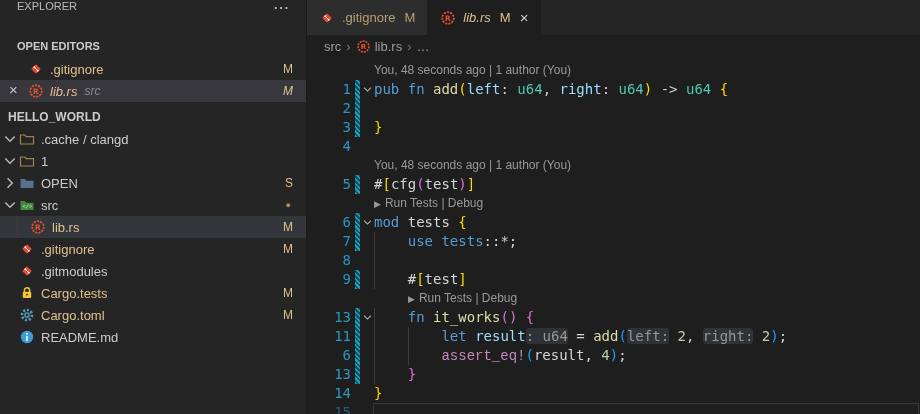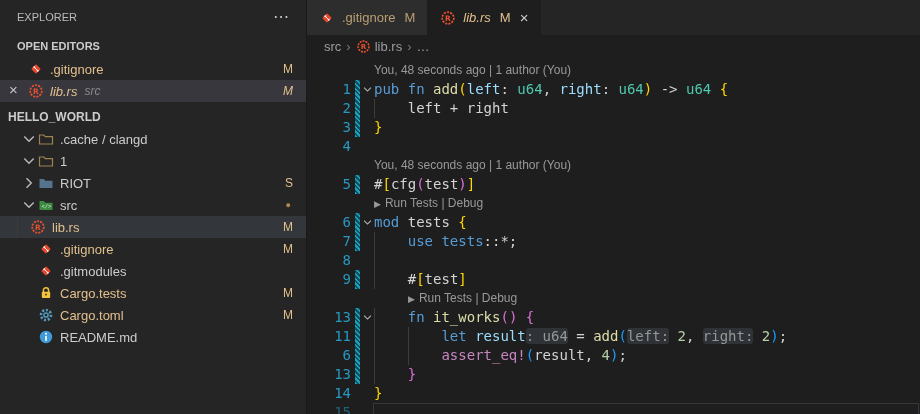--- a/index.html
+++ b/index.html
@@ -14,21 +14,21 @@
   }
 
   
   .sidebar {
     width: 307px; min-width: 307px; height: 100%;
     background: var(--sidebar-bg, #252526);
     border-right: 1px solid #191919;
     overflow: hidden;
   }
   .pane-header {
-    height: 34px; display: flex; align-items: center; justify-content: space-between;
+    height: 34px; display: flex; justify-content: space-between;
     padding: 0 16px 0 17px; font-size: 11px; color: #bbbbbb;
   }
   .more { color: #c5c5c5; font-size: 16px; line-height: 1; cursor: pointer; letter-spacing: 1px; }
   .sec-header {
     height: 24px; line-height: 24px; font-size: 11px; font-weight: bold;
     color: #cccccc; padding-left: 17px; white-space: nowrap;
   }
   .sec-header.project { padding-left: 8px; height: 22px; line-height: 22px; margin-top: 4px; font-size: 12px; }
   .row {
     height: 22px; display: flex; align-items: center; position: relative;
@@ -36,21 +36,21 @@
   }
   .row .label { font-size: 13px; }
   .row .label.modified { color: var(--modified, #e2c08d); }
   .row .label.italic, .badge.italic, .desc.italic { font-style: italic; }
   .row .desc { color: #8a8a8a; font-size: 12px; margin-left: 7px; }
   .badge { position: absolute; right: 13px; color: var(--modified, #e2c08d); font-size: 12px; }
   .badge.dot { font-size: 9px; color: #b38a52; right: 15px; }
   .oe-row { padding-left: 28px; }
   .oe-row.selected { background: var(--selection-bg, #37373d); }
   .oe-close { position: absolute; left: 9px; top: 1px; color: #c5c5c5; font-size: 15px; }
-  .tree-row { padding-left: 20px; }
+  .tree-row { padding-left: 1px; }
   .tree-row.child { padding-left: 30px; }
   .tree-row.selected { background: var(--tree-selection-bg, #33363b); }
   .tree-guide { position: absolute; left: 17px; top: 0; bottom: 0; width: 1px; background: #3c3c3c; }
   .chev { width: 18px; height: 16px; display: inline-flex; align-items: center; flex: none; }
   .icon { width: 16px; height: 16px; margin-right: 6px; display: inline-flex; flex: none; align-items: center; justify-content: center; }
   .icon svg { width: 16px; height: 16px; }
 
   
   .editor { flex: 1; display: flex; flex-direction: column; overflow: hidden; }
   .tabbar { height: 35px; display: flex; background: var(--sidebar-bg, #252526); flex: none; }
@@ -90,21 +90,21 @@
   .fold svg { width: 13px; height: 13px; }
   .ltext {
     position: absolute; left: 67px; top: 0; right: 0;
     font: 14px/19px "DejaVu Sans Mono", monospace; white-space: pre; color: var(--text, #d4d4d4);
   }
   .tk-k { color: var(--keyword, #569cd6); }
   .tk-f { color: var(--function, #dcdcaa); }
   .tk-t { color: var(--type, #4ec9b0); }
   .tk-p { color: var(--parameter, #9cdcfe); }
   .tk-n { color: var(--number, #b5cea8); }
-  .tk-m { color: var(--macro, #c586c0); }
+  .tk-m { color: var(--macro, #c586c0); font-family: Liberation Mono, monospace; }
   .tk-d { color: var(--text, #d4d4d4); }
   .tk-b1 { color: var(--bracket1, #ffd700); }
   .tk-b2 { color: var(--bracket2, #da70d6); }
   .tk-b3 { color: var(--bracket3, #179fff); }
   .tk-h { color: var(--hint-fg, #969696); background: var(--hint-bg, #2f3337); border-radius: 3px; }
   .tk-i { display: inline-block; box-shadow: inset 1px 0 0 #3d3d3d; }
   .lens-text {
     position: absolute; left: 67px; top: 0; right: 0;
     font: 12px/19px "Liberation Sans", sans-serif; color: var(--lens-fg, #999999); white-space: pre;
   }
@@ -179,21 +179,21 @@
         <span class="chev">
           <svg viewBox="0 0 16 16">
             <path d="M5.8 3.8 10 8l-4.2 4.2" fill="none" stroke="#b8b8b8" stroke-width="1.3"></path>
           </svg>
         </span>
         <span class="icon">
           <svg viewBox="0 0 16 16">
             <path d="M1.5 4h4.3l1.5 1.7h7.2V13h-13z" fill="#55728e"></path>
           </svg>
         </span>
-        <span class="label">RIOT</span>
+        <span class="label">OPEN</span>
         <span class="badge">S</span>
       </div>
       <div class="row tree-row">
         <span class="chev">
           <svg viewBox="0 0 16 16">
             <path d="M3.8 5.8 8 10l4.2-4.2" fill="none" stroke="#b8b8b8" stroke-width="1.3"></path>
           </svg>
         </span>
         <span class="icon">
           <svg viewBox="0 0 16 16">
@@ -330,21 +330,20 @@
         <span class="ln">1</span>
         <div class="hatch"></div>
         <span class="fold"><svg viewBox="0 0 16 16">
             <path d="M3.8 5.8 8 10l4.2-4.2" fill="none" stroke="#b8b8b8" stroke-width="1.3"></path>
           </svg></span>
         <div class="ltext"><span class="tk-k">pub fn </span><span class="tk-f">add</span><span class="tk-b1">(</span><span class="tk-p">left</span><span class="tk-d">: </span><span class="tk-t">u64</span><span class="tk-d">, </span><span class="tk-p">right</span><span class="tk-d">: </span><span class="tk-t">u64</span><span class="tk-b1">)</span><span class="tk-d"> -&gt; </span><span class="tk-t">u64</span><span class="tk-d"> </span><span class="tk-b1">{</span></div>
       </div>
       <div class="crow">
         <span class="ln">2</span>
         <div class="hatch"></div>
-        <div class="ltext"><span class="tk-i">    </span><span class="tk-d">left + right</span></div>
       </div>
       <div class="crow">
         <span class="ln">3</span>
         <div class="hatch"></div>
         <div class="ltext"><span class="tk-b1">}</span></div>
       </div>
       <div class="crow">
         <span class="ln">4</span>
         <div class="ltext"></div>
       </div>

